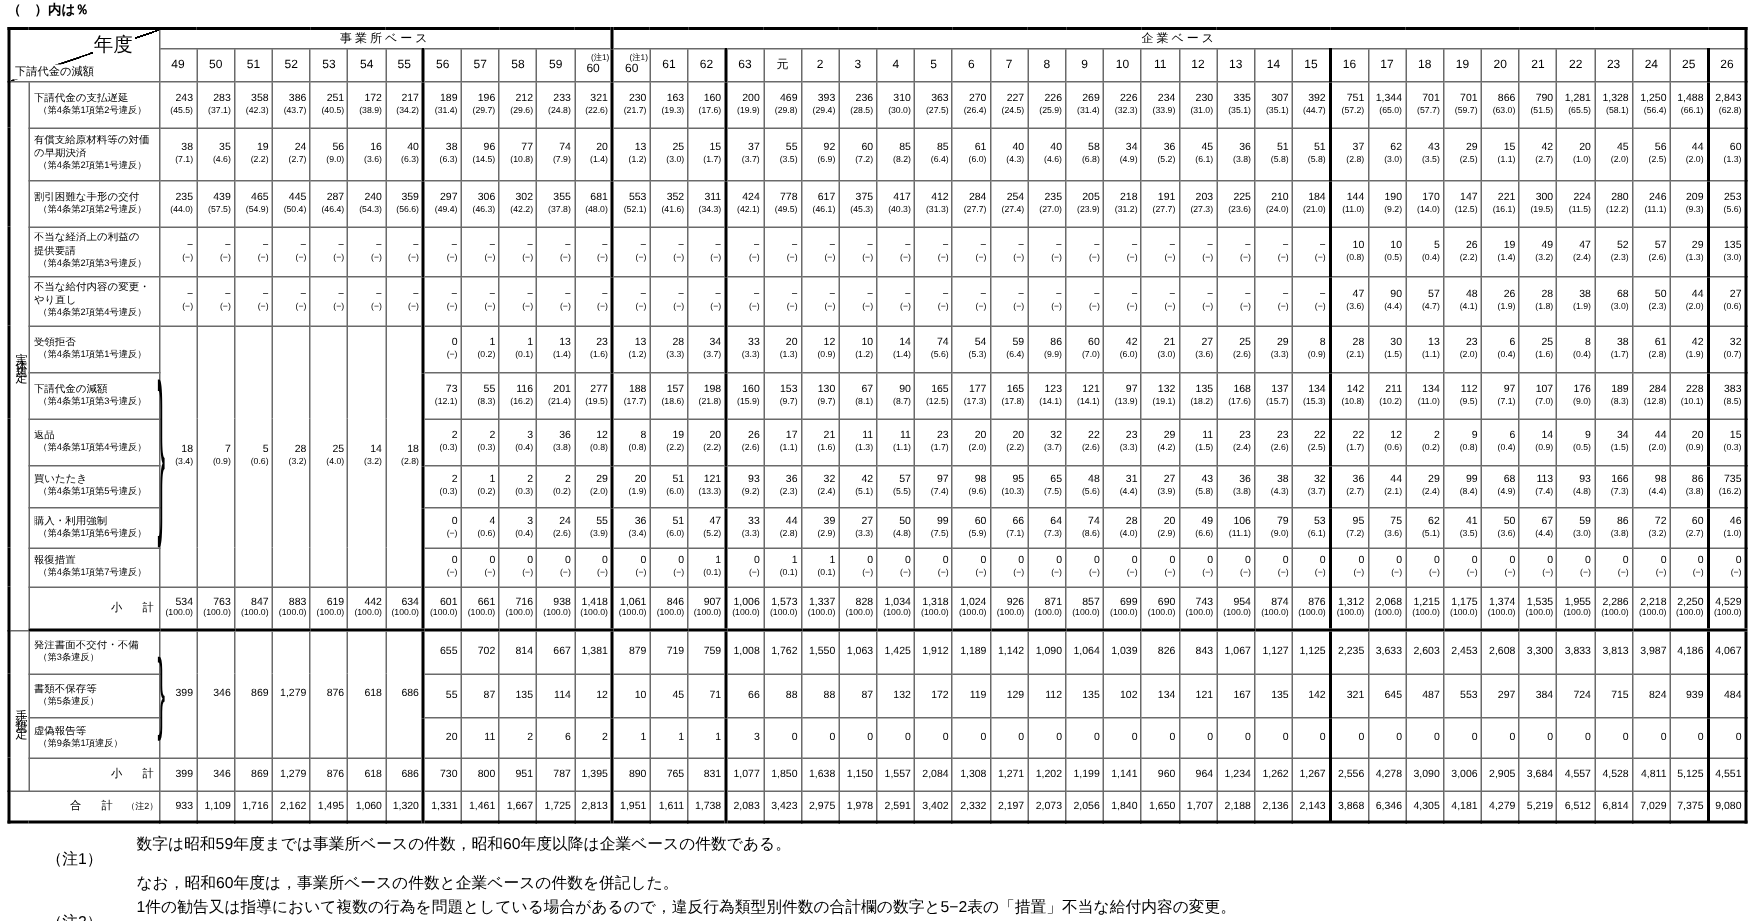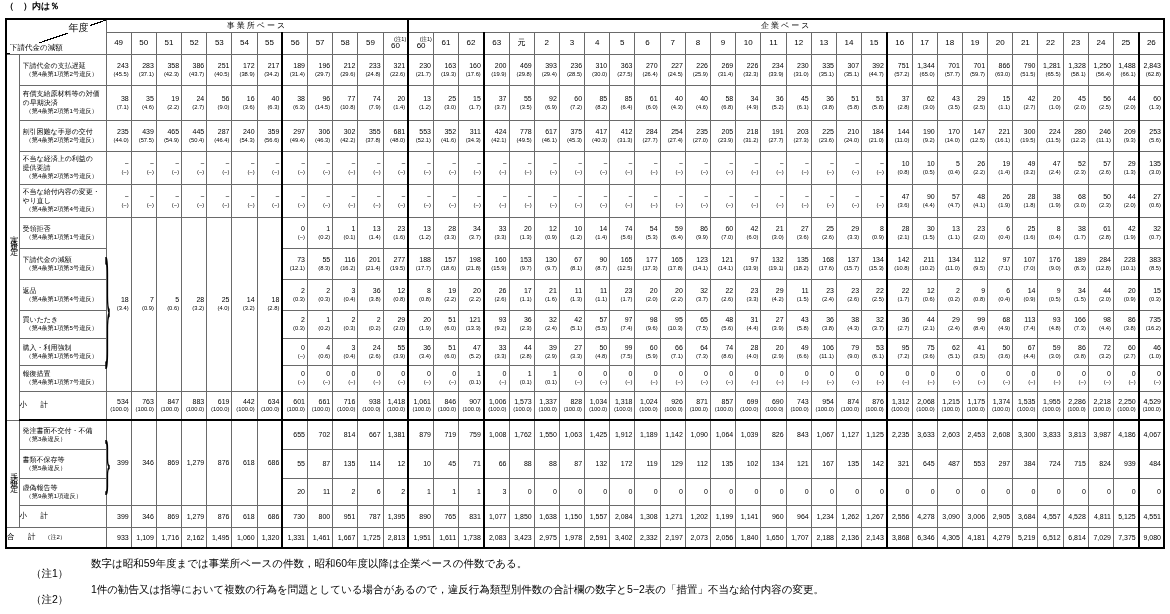--- a/index.html
+++ b/index.html
@@ -5,31 +5,31 @@
   html,body{margin:0;padding:0;background:#fff;color:#000;width:1170px;height:614px;overflow:hidden;
     font-family:"Liberation Sans","DejaVu Sans",sans-serif;}
   .wrap{padding:1px 5px 0 5px;}
   .unit-label{text-align:left;font-size:9px;padding-right:3px;height:17px;line-height:11px;font-weight:bold;}
   table{border-collapse:collapse;table-layout:fixed;width:1160px;border:2px solid #000;}
   th,td{border:1px solid #6a6a6a;padding:0;font-weight:normal;box-sizing:border-box;}
   .bL{border-left:2px solid #000 !important;}
   tr.sec-end td{border-bottom:2px solid #000;}
   .corner{position:relative;
     background:linear-gradient(to bottom right,#fff calc(50% - 0.6px),#000 calc(50% - 0.6px),#000 calc(50% + 0.6px),#fff calc(50% + 0.6px));}
-  .corner .c-top{position:absolute;top:1px;right:16px;font-size:10px;background:#fff;padding:0 1px;}
+  .corner .c-top{position:absolute;top:1px;right:16px;font-size:13px;background:#fff;padding:0 1px;}
   .corner .c-bot{position:absolute;bottom:1px;left:2px;font-size:7.5px;background:#fff;padding:0 1px;}
   th.group{font-size:8px;height:13px;letter-spacing:2px;}
   th.year{font-size:8px;text-align:center;vertical-align:middle;line-height:1;}
   th.year .nt{display:block;font-size:5.5px;line-height:1.1;text-align:right;padding-right:1px;}
   td.vstrip{writing-mode:vertical-rl;text-orientation:upright;font-size:8px;text-align:center;
     letter-spacing:4px;padding:0;}
   td.lbl{font-size:7px;line-height:1.2;padding:1px 1px 1px 3px;vertical-align:middle;text-align:left;}
   td.lbl .ln{display:block;white-space:nowrap;overflow:hidden;}
   td.lbl .sub{font-size:6.2px;padding-left:3px;}
-  td.lbl-c{text-align:left;font-size:7.5px;letter-spacing:3px;vertical-align:middle;}
+  td.lbl-c{text-align:right;font-size:7.5px;letter-spacing:3px;vertical-align:middle;}
   td.lbl-c .nt2{font-size:6px;letter-spacing:0;}
   td.num{font-size:7px;text-align:right;vertical-align:middle;padding:0 2px 0 0;line-height:1.25;white-space:nowrap;}
   td.num .p{display:block;font-size:5.8px;line-height:1.1;}
   td.single{font-size:7px;text-align:right;vertical-align:middle;padding:0 2px 0 0;white-space:nowrap;}
   td.merged{position:relative;overflow:visible;}
   td.merged .brace{position:absolute;left:-2px;top:50%;font-size:30px;line-height:1;
     transform-origin:left center;color:#000;}
   td.merged .brace.tall{transform:translateY(-50%) scale(0.5,4.0);}
   td.merged .brace.short{transform:translateY(-50%) scale(0.5,2.0);}
   .notes{margin:7px 0 0 26px;font-size:10.5px;line-height:1.5;}
@@ -908,17 +908,21 @@
           <td class="single bL">9,080</td>
         </tr>
       </tbody>
     </table>
   <div class="notes">
     <div class="note-row">
       <span class="nlabel">（注1）</span>
       <span class="ntext">数字は昭和59年度までは事業所ベースの件数，昭和60年度以降は企業ベースの件数である。</span>
     </div>
     <div class="note-row">
+      <span class="nlabel"></span>
+      <span class="ntext">なお，昭和60年度は，事業所ベースの件数と企業ベースの件数を併記した。</span>
+    </div>
+    <div class="note-row">
       <span class="nlabel">（注2）</span>
       <span class="ntext">1件の勧告又は指導において複数の行為を問題としている場合があるので，違反行為類型別件数の合計欄の数字と5−2表の「措置」不当な給付内容の変更。</span>
     </div>
   </div>
 </div>
 
 </body></html>

